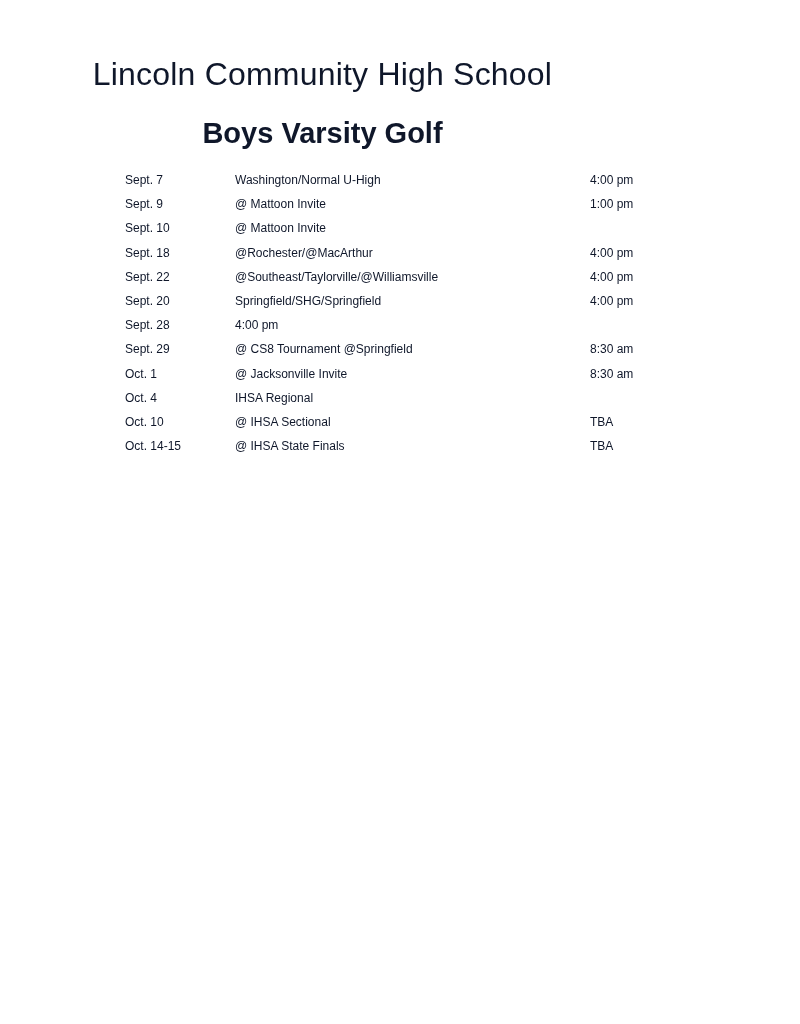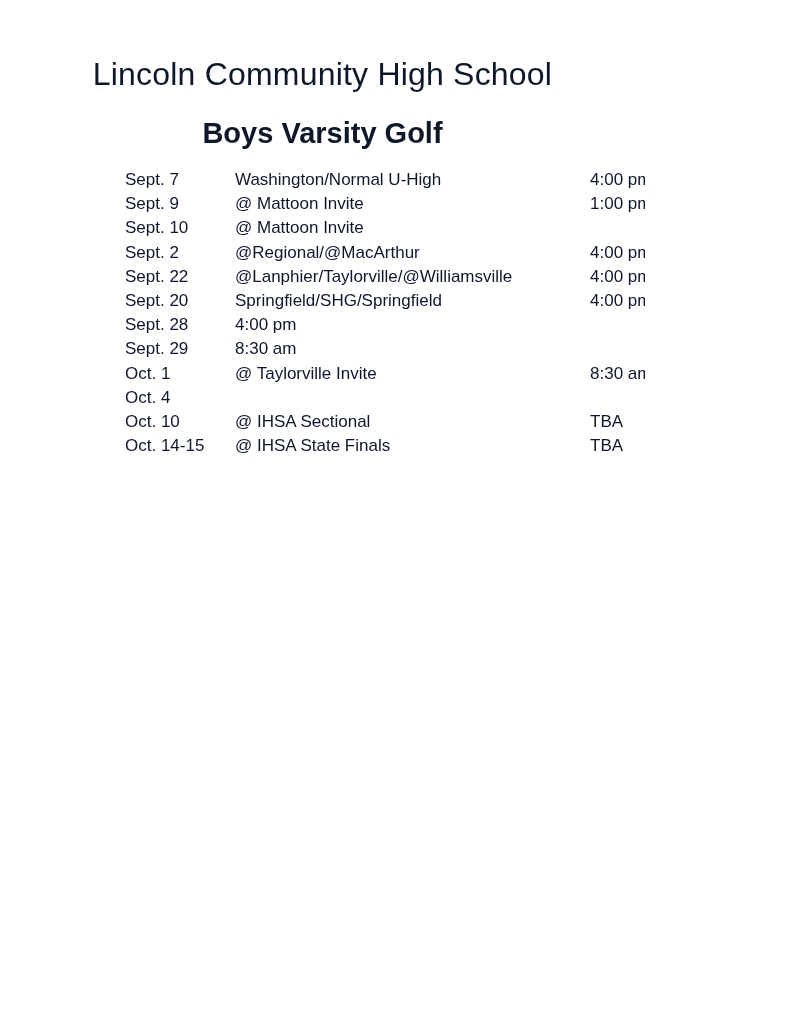--- a/index.html
+++ b/index.html
@@ -41,21 +41,21 @@
   }
   .schedule {
     position: absolute;
     top: 168px;
     left: 125px;
     width: 660px;
   }
   .row {
     display: flex;
     align-items: flex-end;
-    font-size: 17px;
+    font-size: 12px;
     line-height: 24.2px;
     white-space: nowrap;
   }
   .col-date { width: 110px; flex: 0 0 110px; }
   .col-opp  { width: 355px; flex: 0 0 355px; }
   .col-time { flex: 1 1 auto; }
 </style>
 </head>
 <body>
 
@@ -74,55 +74,57 @@
     <span class="col-opp">@ Mattoon Invite</span>
     <span class="col-time">1:00 pm</span>
   </div>
 
   <div class="row">
     <span class="col-date">Sept. 10</span>
     <span class="col-opp">@ Mattoon Invite</span>
   </div>
 
   <div class="row">
-    <span class="col-date">Sept. 2</span>
-    <span class="col-opp">@Regional/@MacArthur</span>
+    <span class="col-date">Sept. 18</span>
+    <span class="col-opp">@Rochester/@MacArthur</span>
     <span class="col-time">4:00 pm</span>
   </div>
 
   <div class="row">
     <span class="col-date">Sept. 22</span>
-    <span class="col-opp">@Lanphier/Taylorville/@Williamsville</span>
+    <span class="col-opp">@Southeast/Taylorville/@Williamsville</span>
     <span class="col-time">4:00 pm</span>
   </div>
 
   <div class="row">
     <span class="col-date">Sept. 20</span>
     <span class="col-opp">Springfield/SHG/Springfield</span>
     <span class="col-time">4:00 pm</span>
   </div>
 
   <div class="row">
     <span class="col-date">Sept. 28</span>
     <span class="col-time">4:00 pm</span>
   </div>
 
   <div class="row">
     <span class="col-date">Sept. 29</span>
+    <span class="col-opp">@ CS8 Tournament @Springfield</span>
     <span class="col-time">8:30 am</span>
   </div>
 
   <div class="row">
     <span class="col-date">Oct. 1</span>
-    <span class="col-opp">@ Taylorville Invite</span>
+    <span class="col-opp">@ Jacksonville Invite</span>
     <span class="col-time">8:30 am</span>
   </div>
 
   <div class="row">
     <span class="col-date">Oct. 4</span>
+    <span class="col-opp">IHSA Regional</span>
   </div>
 
   <div class="row">
     <span class="col-date">Oct. 10</span>
     <span class="col-opp">@ IHSA Sectional</span>
     <span class="col-time">TBA</span>
   </div>
 
   <div class="row">
     <span class="col-date">Oct. 14-15</span>

